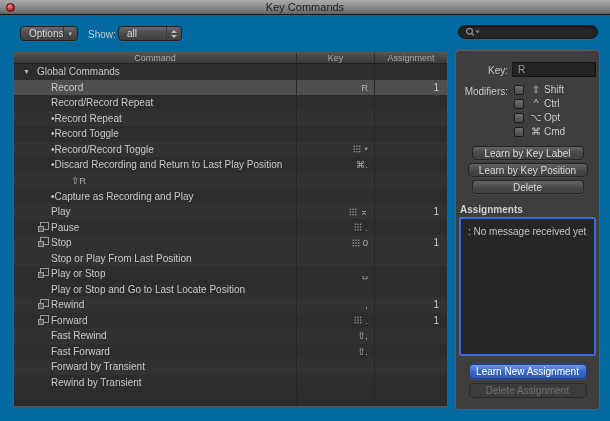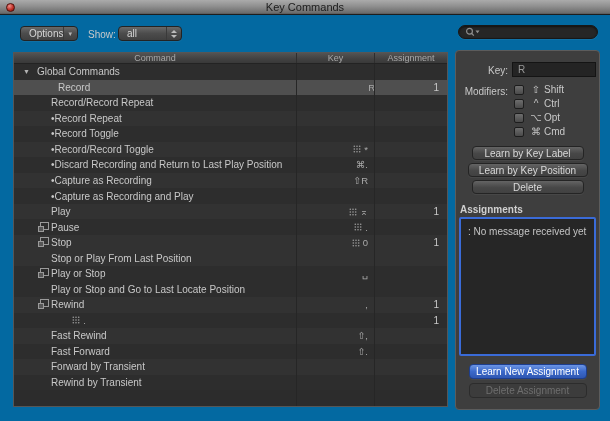--- a/index.html
+++ b/index.html
@@ -40,21 +40,21 @@
   .thead{display:flex;height:11px;background:linear-gradient(#535353,#414141 60%,#393939);
          border-bottom:1px solid #232323;font-size:9px;color:#a8a8a8;}
   .th{line-height:11px;text-align:center;}
   .th-cmd{width:282px;}
   .th-key{width:78px;border-left:1px solid #2e2e2e;}
   .th-asgn{flex:1;border-left:1px solid #2e2e2e;}
   .tbody{position:relative;height:342px;overflow:hidden;}
   .vline{position:absolute;top:0;bottom:0;width:1px;background:#262626;z-index:3;}
   .row{display:flex;height:15.54px;align-items:center;font-size:10px;color:#c8c8c8;background:#2d2d2d;}
   .row.odd{background:#323232;}
-  .row.sel{background:#4f4f4f;padding-left:7px;}
+  .row.sel{background:#4f4f4f;}
   .c-cmd{width:282px;display:flex;align-items:center;padding-left:9px;overflow:hidden;white-space:nowrap;}
   .tri{width:14px;font-size:7px;color:#b3b3b3;flex:none;}
   .spacer{width:14px;flex:none;}
   .cicon{width:14px;height:11px;position:relative;flex:none;}
   .cicon.show::before{content:'';position:absolute;left:3px;top:0;width:7px;height:6px;border:1px solid #9a9a9a;}
   .cicon.show::after{content:'';position:absolute;left:1px;top:4px;width:4px;height:4px;border:1px solid #9a9a9a;background:#565656;}
   .c-key{width:78px;display:flex;justify-content:flex-end;align-items:center;gap:3px;
          padding-right:6px;font-size:9.5px;color:#aaa;}
   .c-key svg{flex:none;}
   .c-asgn{flex:1;text-align:right;padding-right:8px;font-size:10px;color:#c8c8c8;}
@@ -196,25 +196,20 @@
             <span class="spacer"></span>
             <span class="cicon"></span>
             <span>•Discard Recording and Return to Last Play Position</span>
           </div>
           <div class="c-key">
             <span>⌘.</span>
           </div>
           <div class="c-asgn"></div>
         </div>
         <div class="row odd">
-          <div class="c-cmd">
-            <span class="spacer"></span>
-            <span class="cicon"></span>
-            <span>•Capture as Recording</span>
-          </div>
           <div class="c-key">
             <span>⇧R</span>
           </div>
           <div class="c-asgn"></div>
         </div>
         <div class="row">
           <div class="c-cmd">
             <span class="spacer"></span>
             <span class="cicon"></span>
             <span>•Capture as Recording and Play</span>
@@ -322,20 +317,25 @@
             <span class="spacer"></span>
             <span class="cicon show"></span>
             <span>Rewind</span>
           </div>
           <div class="c-key">
             <span>,</span>
           </div>
           <div class="c-asgn">1</div>
         </div>
         <div class="row">
+          <div class="c-cmd">
+            <span class="spacer"></span>
+            <span class="cicon show"></span>
+            <span>Forward</span>
+          </div>
           <div class="c-key">
             <svg width="8" height="8" viewBox="0 0 8 8">
               <circle cx="1.3" cy="1.3" r="0.8" fill="#9d9d9d"></circle>
               <circle cx="4" cy="1.3" r="0.8" fill="#9d9d9d"></circle>
               <circle cx="6.7" cy="1.3" r="0.8" fill="#9d9d9d"></circle>
               <circle cx="1.3" cy="4" r="0.8" fill="#9d9d9d"></circle>
               <circle cx="4" cy="4" r="0.8" fill="#9d9d9d"></circle>
               <circle cx="6.7" cy="4" r="0.8" fill="#9d9d9d"></circle>
               <circle cx="1.3" cy="6.7" r="0.8" fill="#9d9d9d"></circle>
               <circle cx="4" cy="6.7" r="0.8" fill="#9d9d9d"></circle>

